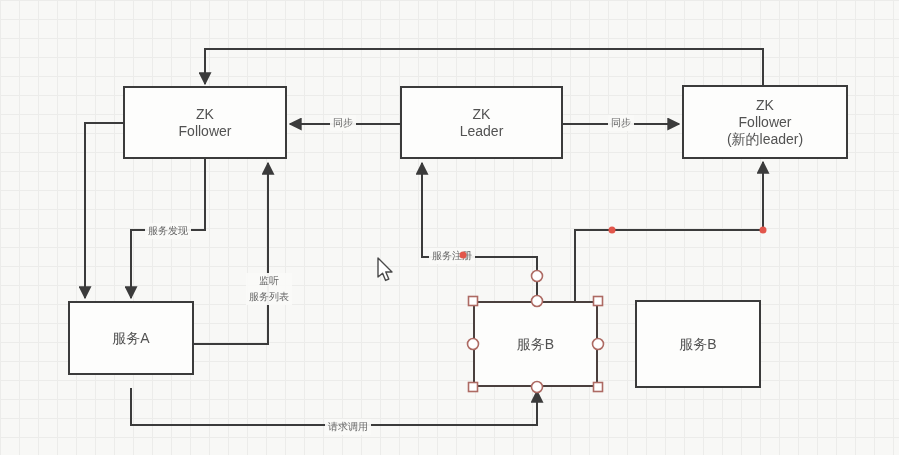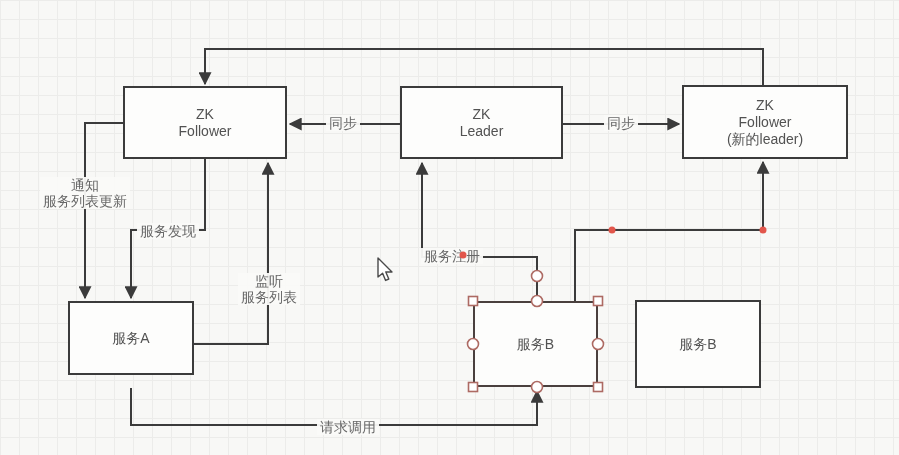--- a/index.html
+++ b/index.html
@@ -24,21 +24,21 @@
     background:var(--node-fill,#fdfdfc);
     border:2px solid var(--stroke,#3b3b3b);
     display:flex;flex-direction:column;align-items:center;justify-content:center;
     color:var(--node-text,#525252);font-size:14px;line-height:17px;
     text-align:center;pointer-events:auto;
   }
   .node.selected{border-color:#4a403e;}
   .edge{fill:none;stroke:var(--stroke,#3b3b3b);stroke-width:2;pointer-events:stroke;}
   .edge-label{
     position:absolute;transform:translate(-50%,-50%);
-    color:var(--label-text,#686868);font-size:14px;line-height:16px;
+    color:var(--label-text,#686868);font-size:10px;line-height:16px;
     text-align:center;white-space:nowrap;pointer-events:auto;
   }
   .edge-label span{display:block;background:rgba(250,250,248,0.95);padding:0 3px;}
   .handle{fill:#ffffff;stroke:var(--selection-handle,#ad6a63);stroke-width:1.6;pointer-events:auto;}
   .waypoint{fill:var(--waypoint,#e2564b);stroke:none;pointer-events:auto;}
 </style>
 </head>
 <body>
 
 <div id="stage">
@@ -81,24 +81,20 @@
       </div>
       <div class="node selected" style="left: 473px; top: 301px; width: 125px; height: 86px;">
         <div>服务B</div>
       </div>
       <div class="node" style="left: 635px; top: 300px; width: 126px; height: 88px;">
         <div>服务B</div>
       </div>
     </div>
 
   <div id="label-layer" class="layer">
-      <div class="edge-label" style="left: 85px; top: 193px;">
-        <span>通知</span>
-        <span>服务列表更新</span>
-      </div>
       <div class="edge-label" style="left: 168px; top: 231px;">
         <span>服务发现</span>
       </div>
       <div class="edge-label" style="left: 269px; top: 289px;">
         <span>监听</span>
         <span>服务列表</span>
       </div>
       <div class="edge-label" style="left: 343px; top: 123px;">
         <span>同步</span>
       </div>

